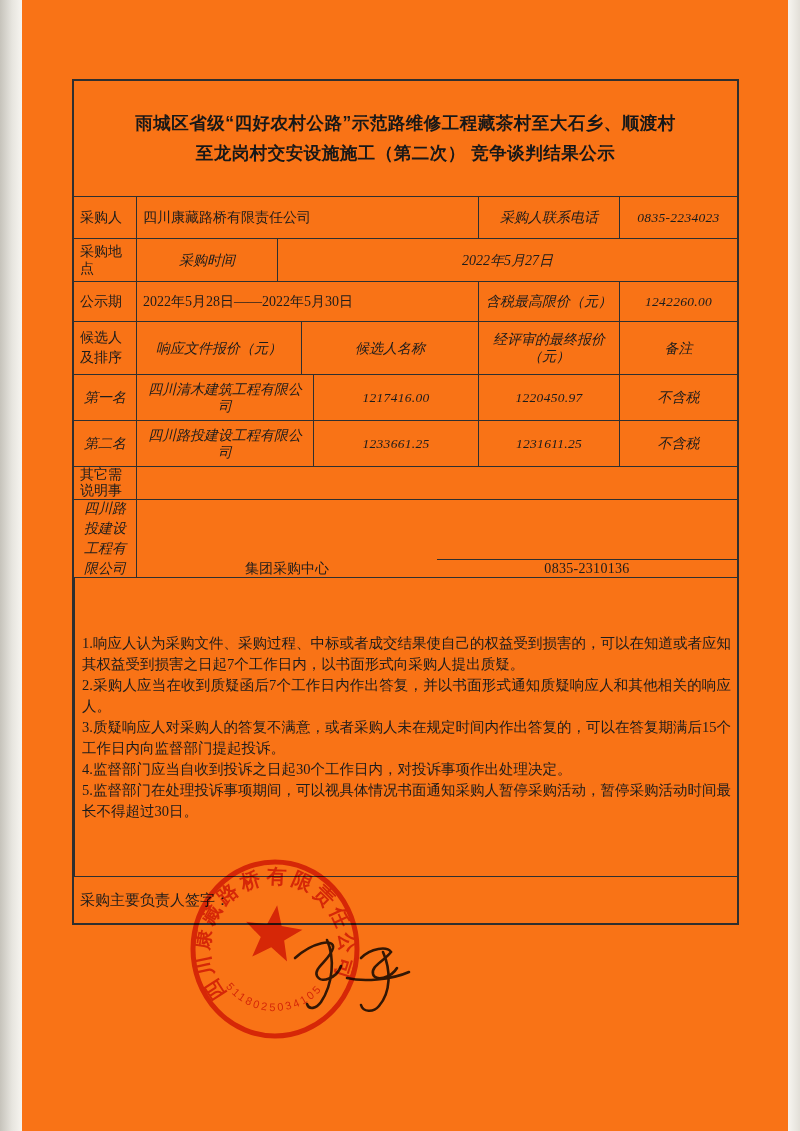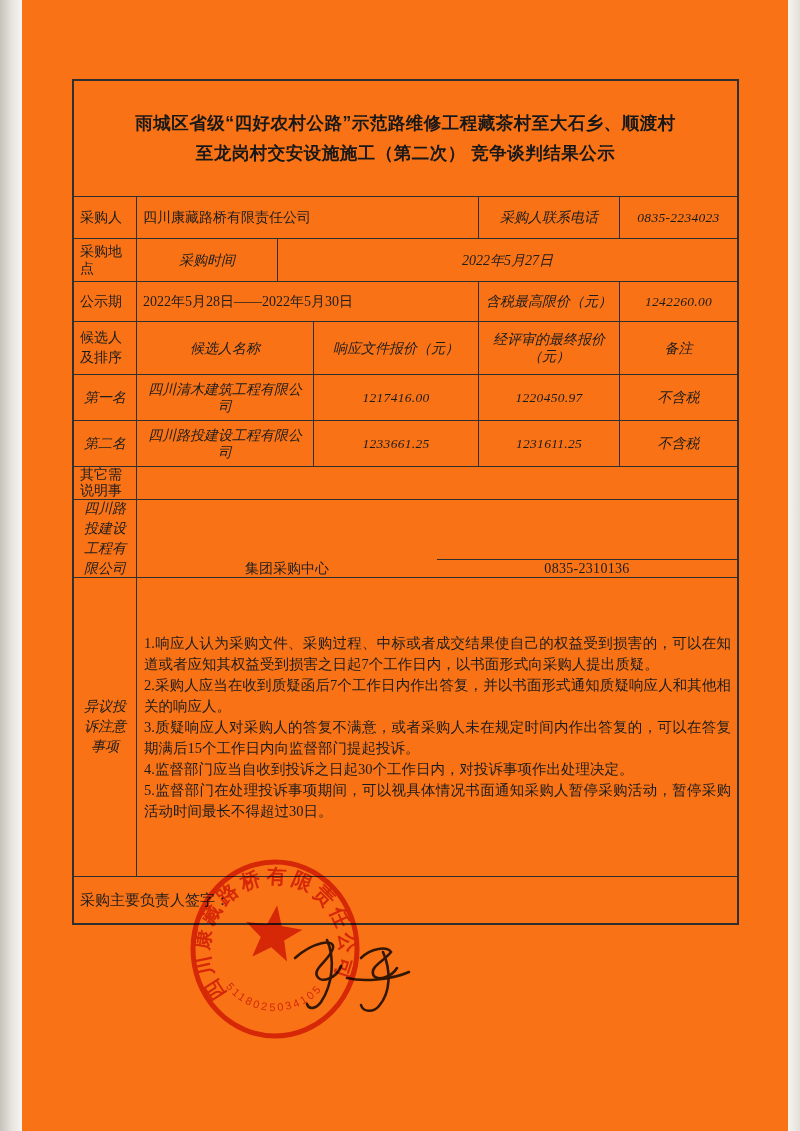--- a/index.html
+++ b/index.html
@@ -79,22 +79,22 @@
 
     <div class="tr" style="height:39px">
       <div class="td first w-label pad">公示期</div>
       <div class="td w-main pad">2022年5月28日——2022年5月30日</div>
       <div class="td w-sub center pad">含税最高限价（元）</div>
       <div class="td grow center num">1242260.00</div>
     </div>
 
     <div class="tr" style="height:52px">
       <div class="td first w-label pad multi-label">候选人及排序</div>
+      <div class="td w-bid center pad">响应文件报价（元）</div>
       <div class="td w-name center pad">候选人名称</div>
-      <div class="td w-bid center pad">响应文件报价（元）</div>
       <div class="td w-sub center pad">经评审的最终报价（元）</div>
       <div class="td grow center pad">备注</div>
     </div>
 
     <div class="tr" style="height:45px">
       <div class="td first w-label center pad">第一名</div>
       <div class="td w-name center pad">四川清木建筑工程有限公司</div>
       <div class="td w-bid center num">1217416.00</div>
       <div class="td w-sub center num">1220450.97</div>
       <div class="td grow center">不含税</div>
@@ -115,21 +115,20 @@
 
     <div class="tr" style="height:77px">
       <div class="td first w-label center pad multi-label">四川路投建设工程有限公司</div>
       <div class="td grow stack">
         <div class="sub" style="flex:1">集团采购中心</div>
         <div class="sub num" style="flex:1">0835-2310136</div>
       </div>
     </div>
 
     <div class="tr" style="height:298px">
-      <div class="td first w-label center pad multi-label">异议投诉注意事项</div>
       <div class="td grow">
         <div class="objection-text">
           <p>1.响应人认为采购文件、采购过程、中标或者成交结果使自己的权益受到损害的，可以在知道或者应知其权益受到损害之日起7个工作日内，以书面形式向采购人提出质疑。</p>
           <p>2.采购人应当在收到质疑函后7个工作日内作出答复，并以书面形式通知质疑响应人和其他相关的响应人。</p>
           <p>3.质疑响应人对采购人的答复不满意，或者采购人未在规定时间内作出答复的，可以在答复期满后15个工作日内向监督部门提起投诉。</p>
           <p>4.监督部门应当自收到投诉之日起30个工作日内，对投诉事项作出处理决定。</p>
           <p>5.监督部门在处理投诉事项期间，可以视具体情况书面通知采购人暂停采购活动，暂停采购活动时间最长不得超过30日。</p>
         </div>
       </div>
     </div>

